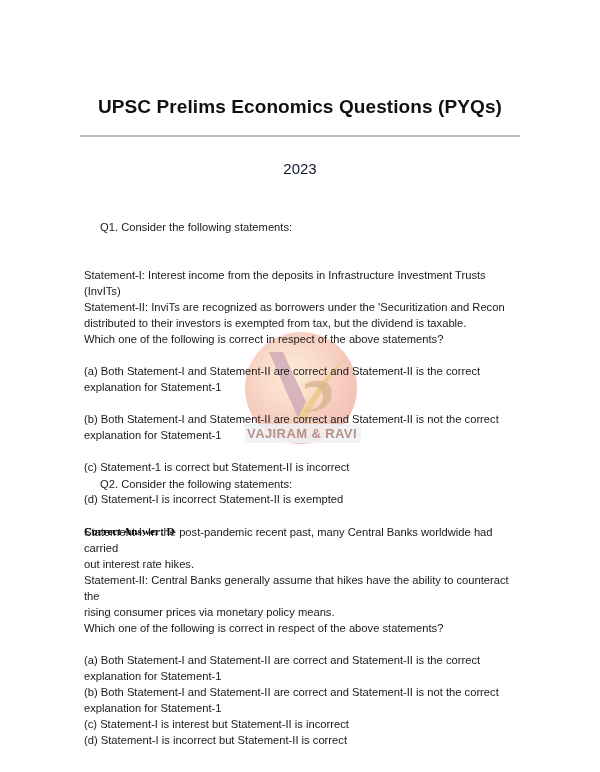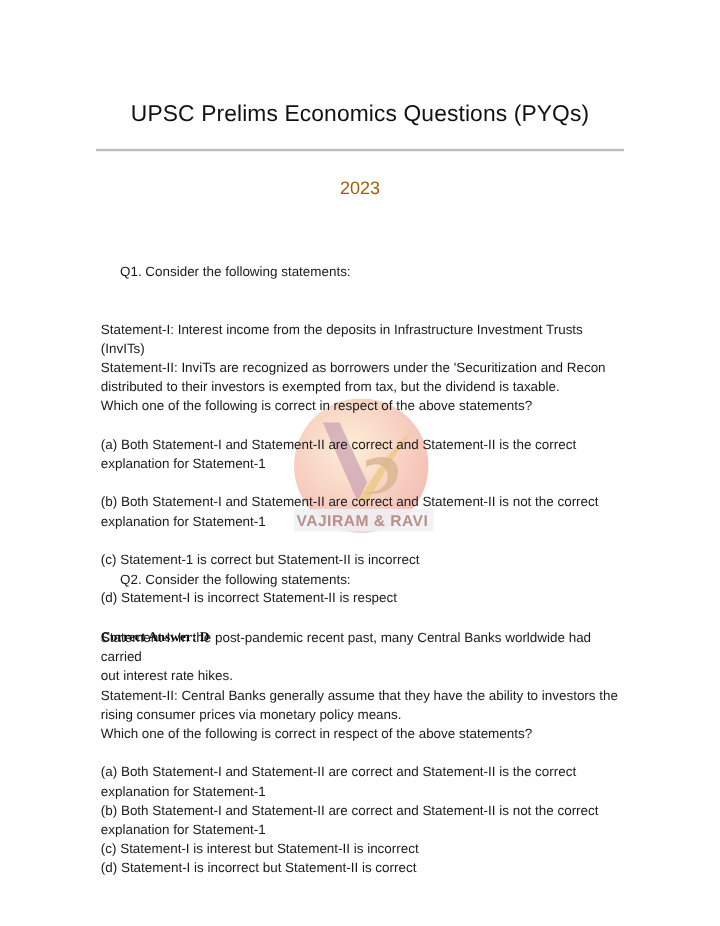--- a/index.html
+++ b/index.html
@@ -37,46 +37,46 @@
   .watermark svg { display: block; width: 100%; height: 100%; }
 
   
   .content {
     position: relative;
     z-index: 2;
     padding: 0;
   }
 
   .doc-title {
-    margin: 1px;
+    margin: 12px;
     padding-top: 84px;
     text-align: center;
     font-size: 19px;
-    font-weight: normal;
+    font-weight: bold;
     letter-spacing: 0.1px;
     color: #111111;
   }
 
   .title-rule {
     width: 440px;
     margin: 17px auto 0 auto;
     height: 2px;
     background: #b9bec2;
     border: 0;
     z-index: 2;
     position: relative;
   }
 
   .year-heading {
     margin: 0;
     padding-top: 23px;
     text-align: center;
     font-size: 15px;
     font-weight: normal;
-    color: #a16207;
+    color: #0f172a;
   }
 
   .body-col {
     position: absolute;
     left: 84px;
     width: 436px;
     z-index: 2;
   }
 
   .q-intro {
@@ -150,32 +150,32 @@
     <div class="opt">explanation for Statement-1</div>
 
     <div class="gap-line"></div>
     <div class="opt">(b) Both Statement-I and Statement-II are correct and Statement-II is not the correct</div>
     <div class="opt">explanation for Statement-1</div>
 
     <div class="gap-line"></div>
     <div class="opt">(c) Statement-1 is correct but Statement-II is incorrect</div>
 
     <div class="gap-line"></div>
-    <div class="opt">(d) Statement-I is incorrect Statement-II is respect</div>
+    <div class="opt">(d) Statement-I is incorrect Statement-II is exempted</div>
 
     <div class="gap-line"></div>
     <div class="answer">Correct Answer: D</div>
   </div>
 
   <div class="body-col" style="top:460px;">
     <div class="q-intro">Q2. Consider the following statements:</div>
     <div class="gap-line"></div>
     <div class="stmt">Statement-I: In the post-pandemic recent past, many Central Banks worldwide had carried</div>
     <div class="stmt">out interest rate hikes.</div>
-    <div class="stmt">Statement-II: Central Banks generally assume that they have the ability to investors the</div>
+    <div class="stmt">Statement-II: Central Banks generally assume that hikes have the ability to counteract the</div>
     <div class="stmt">rising consumer prices via monetary policy means.</div>
     <div class="stmt">Which one of the following is correct in respect of the above statements?</div>
 
     <div class="gap-line"></div>
     <div class="opt">(a) Both Statement-I and Statement-II are correct and Statement-II is the correct</div>
     <div class="opt">explanation for Statement-1</div>
     <div class="opt">(b) Both Statement-I and Statement-II are correct and Statement-II is not the correct</div>
     <div class="opt">explanation for Statement-1</div>
     <div class="opt">(c) Statement-I is interest but Statement-II is incorrect</div>
     <div class="opt">(d) Statement-I is incorrect but Statement-II is correct</div>

